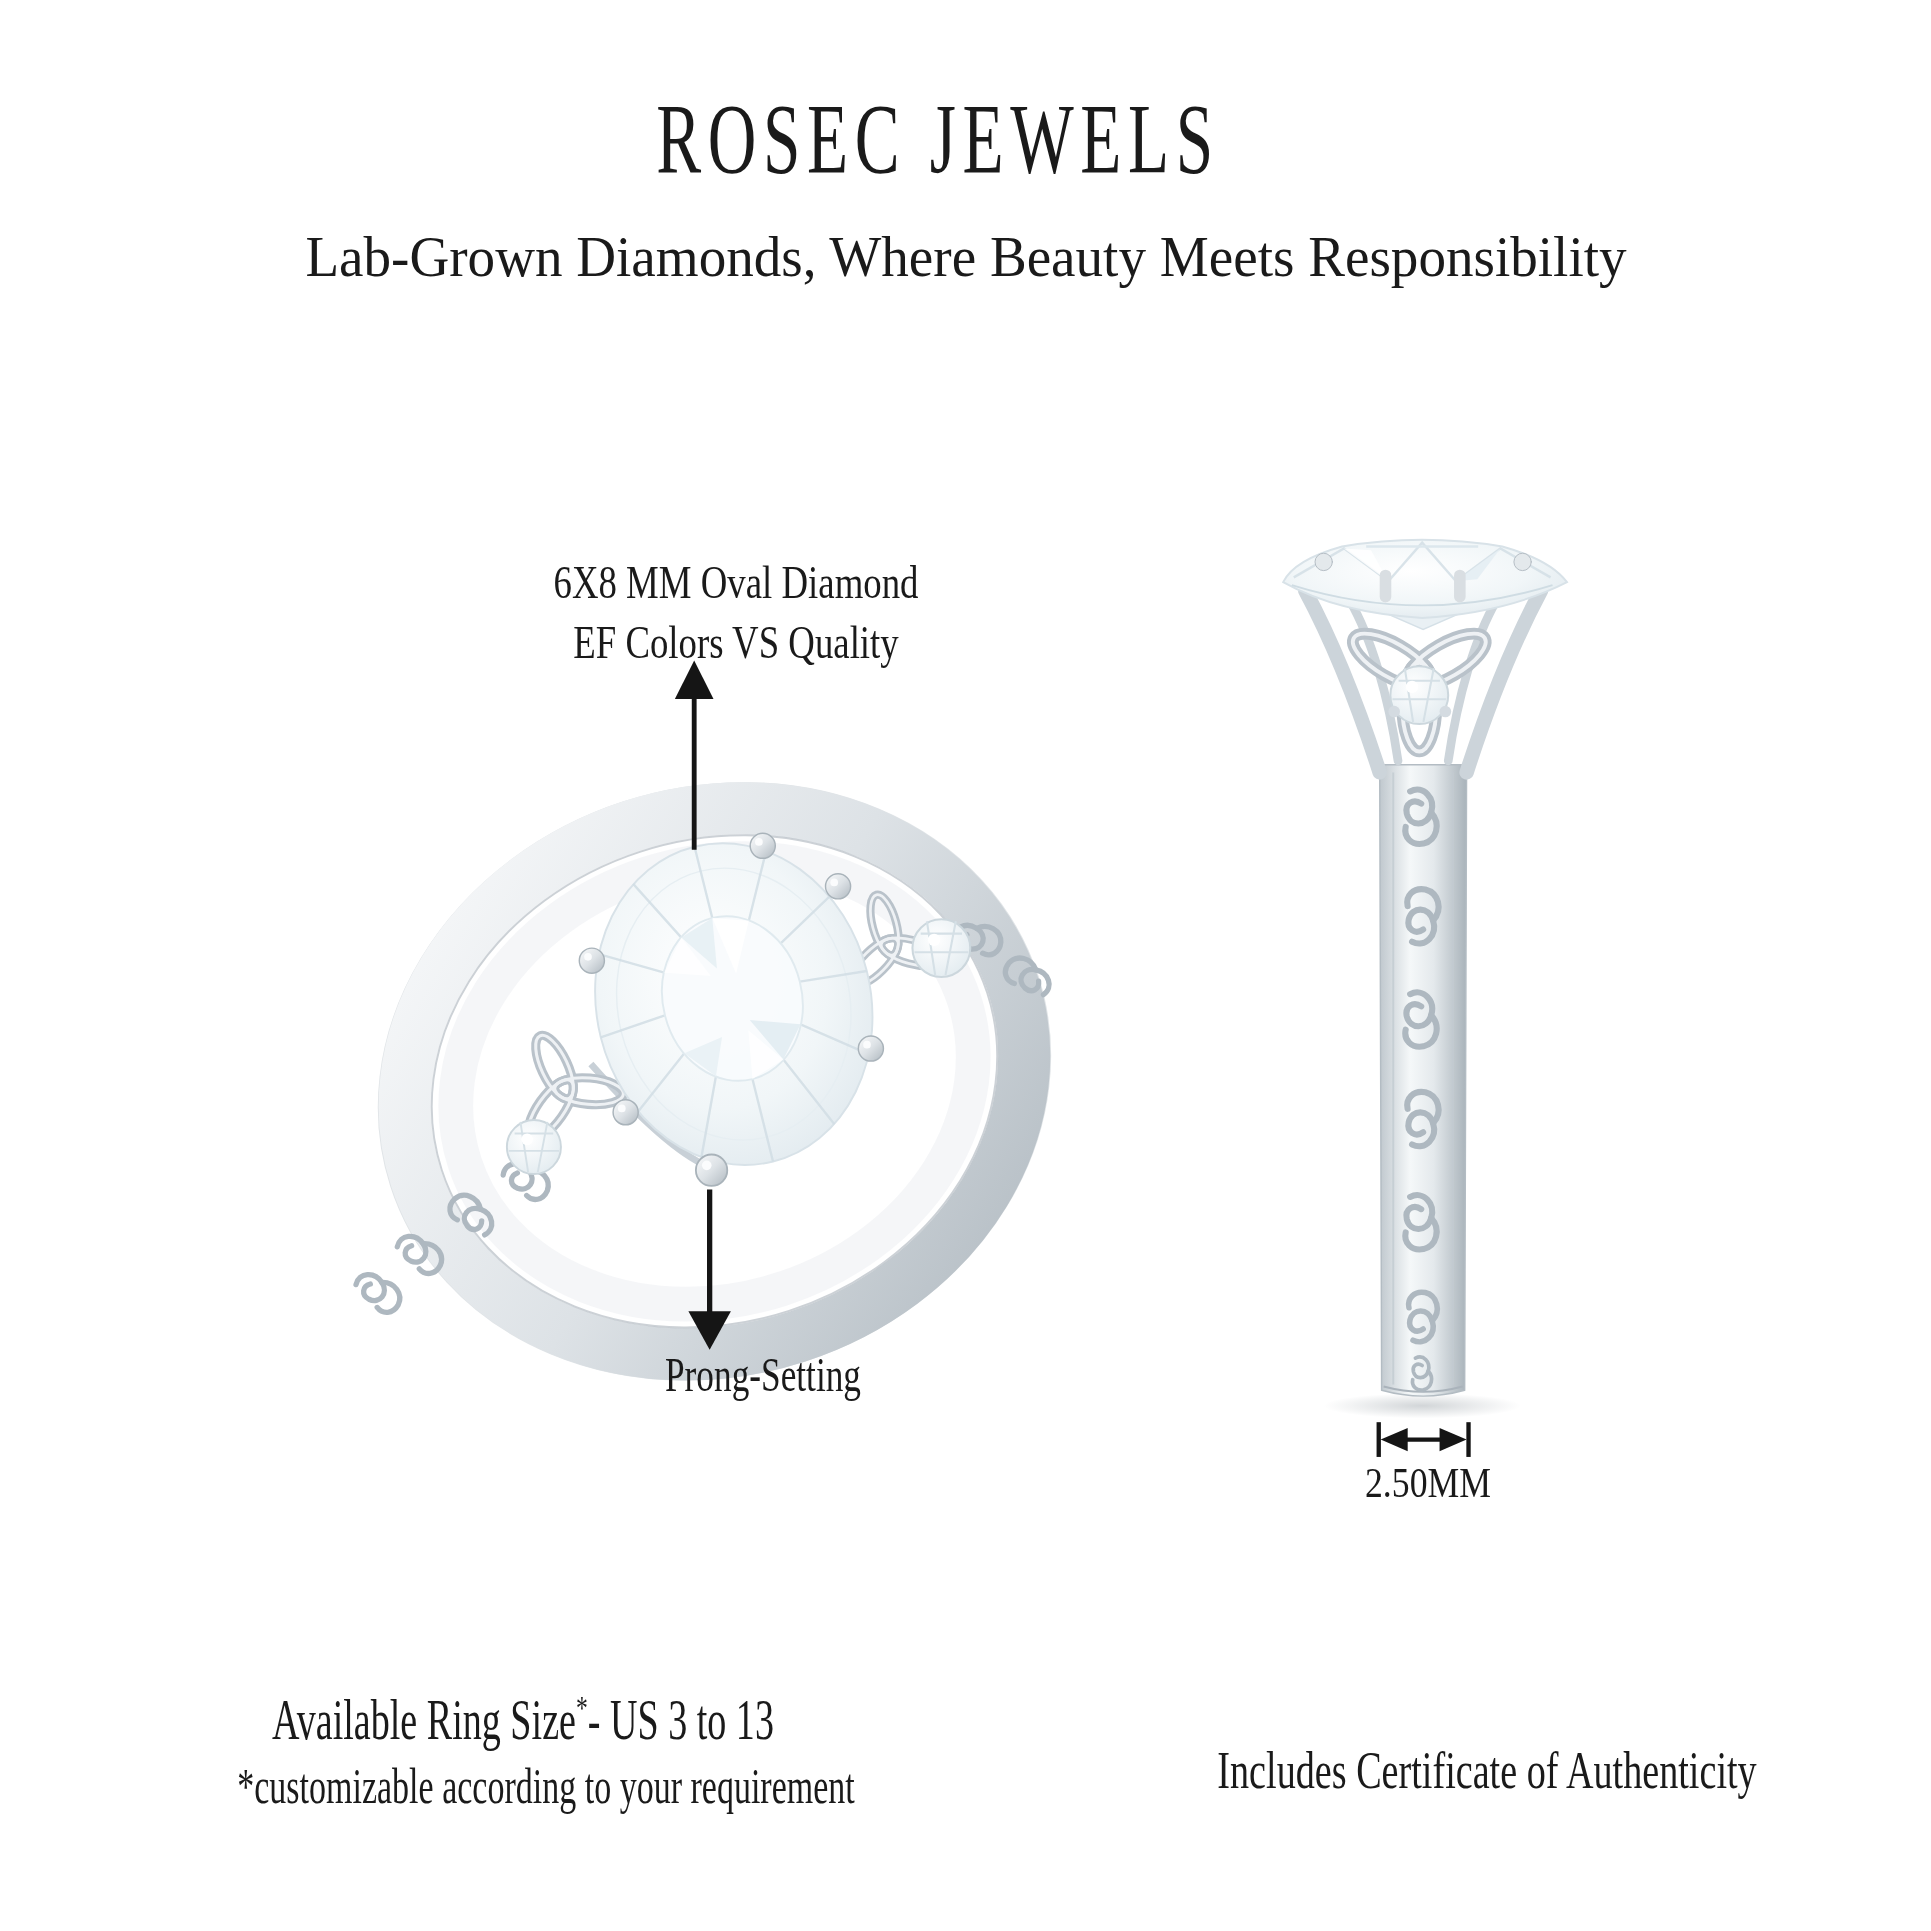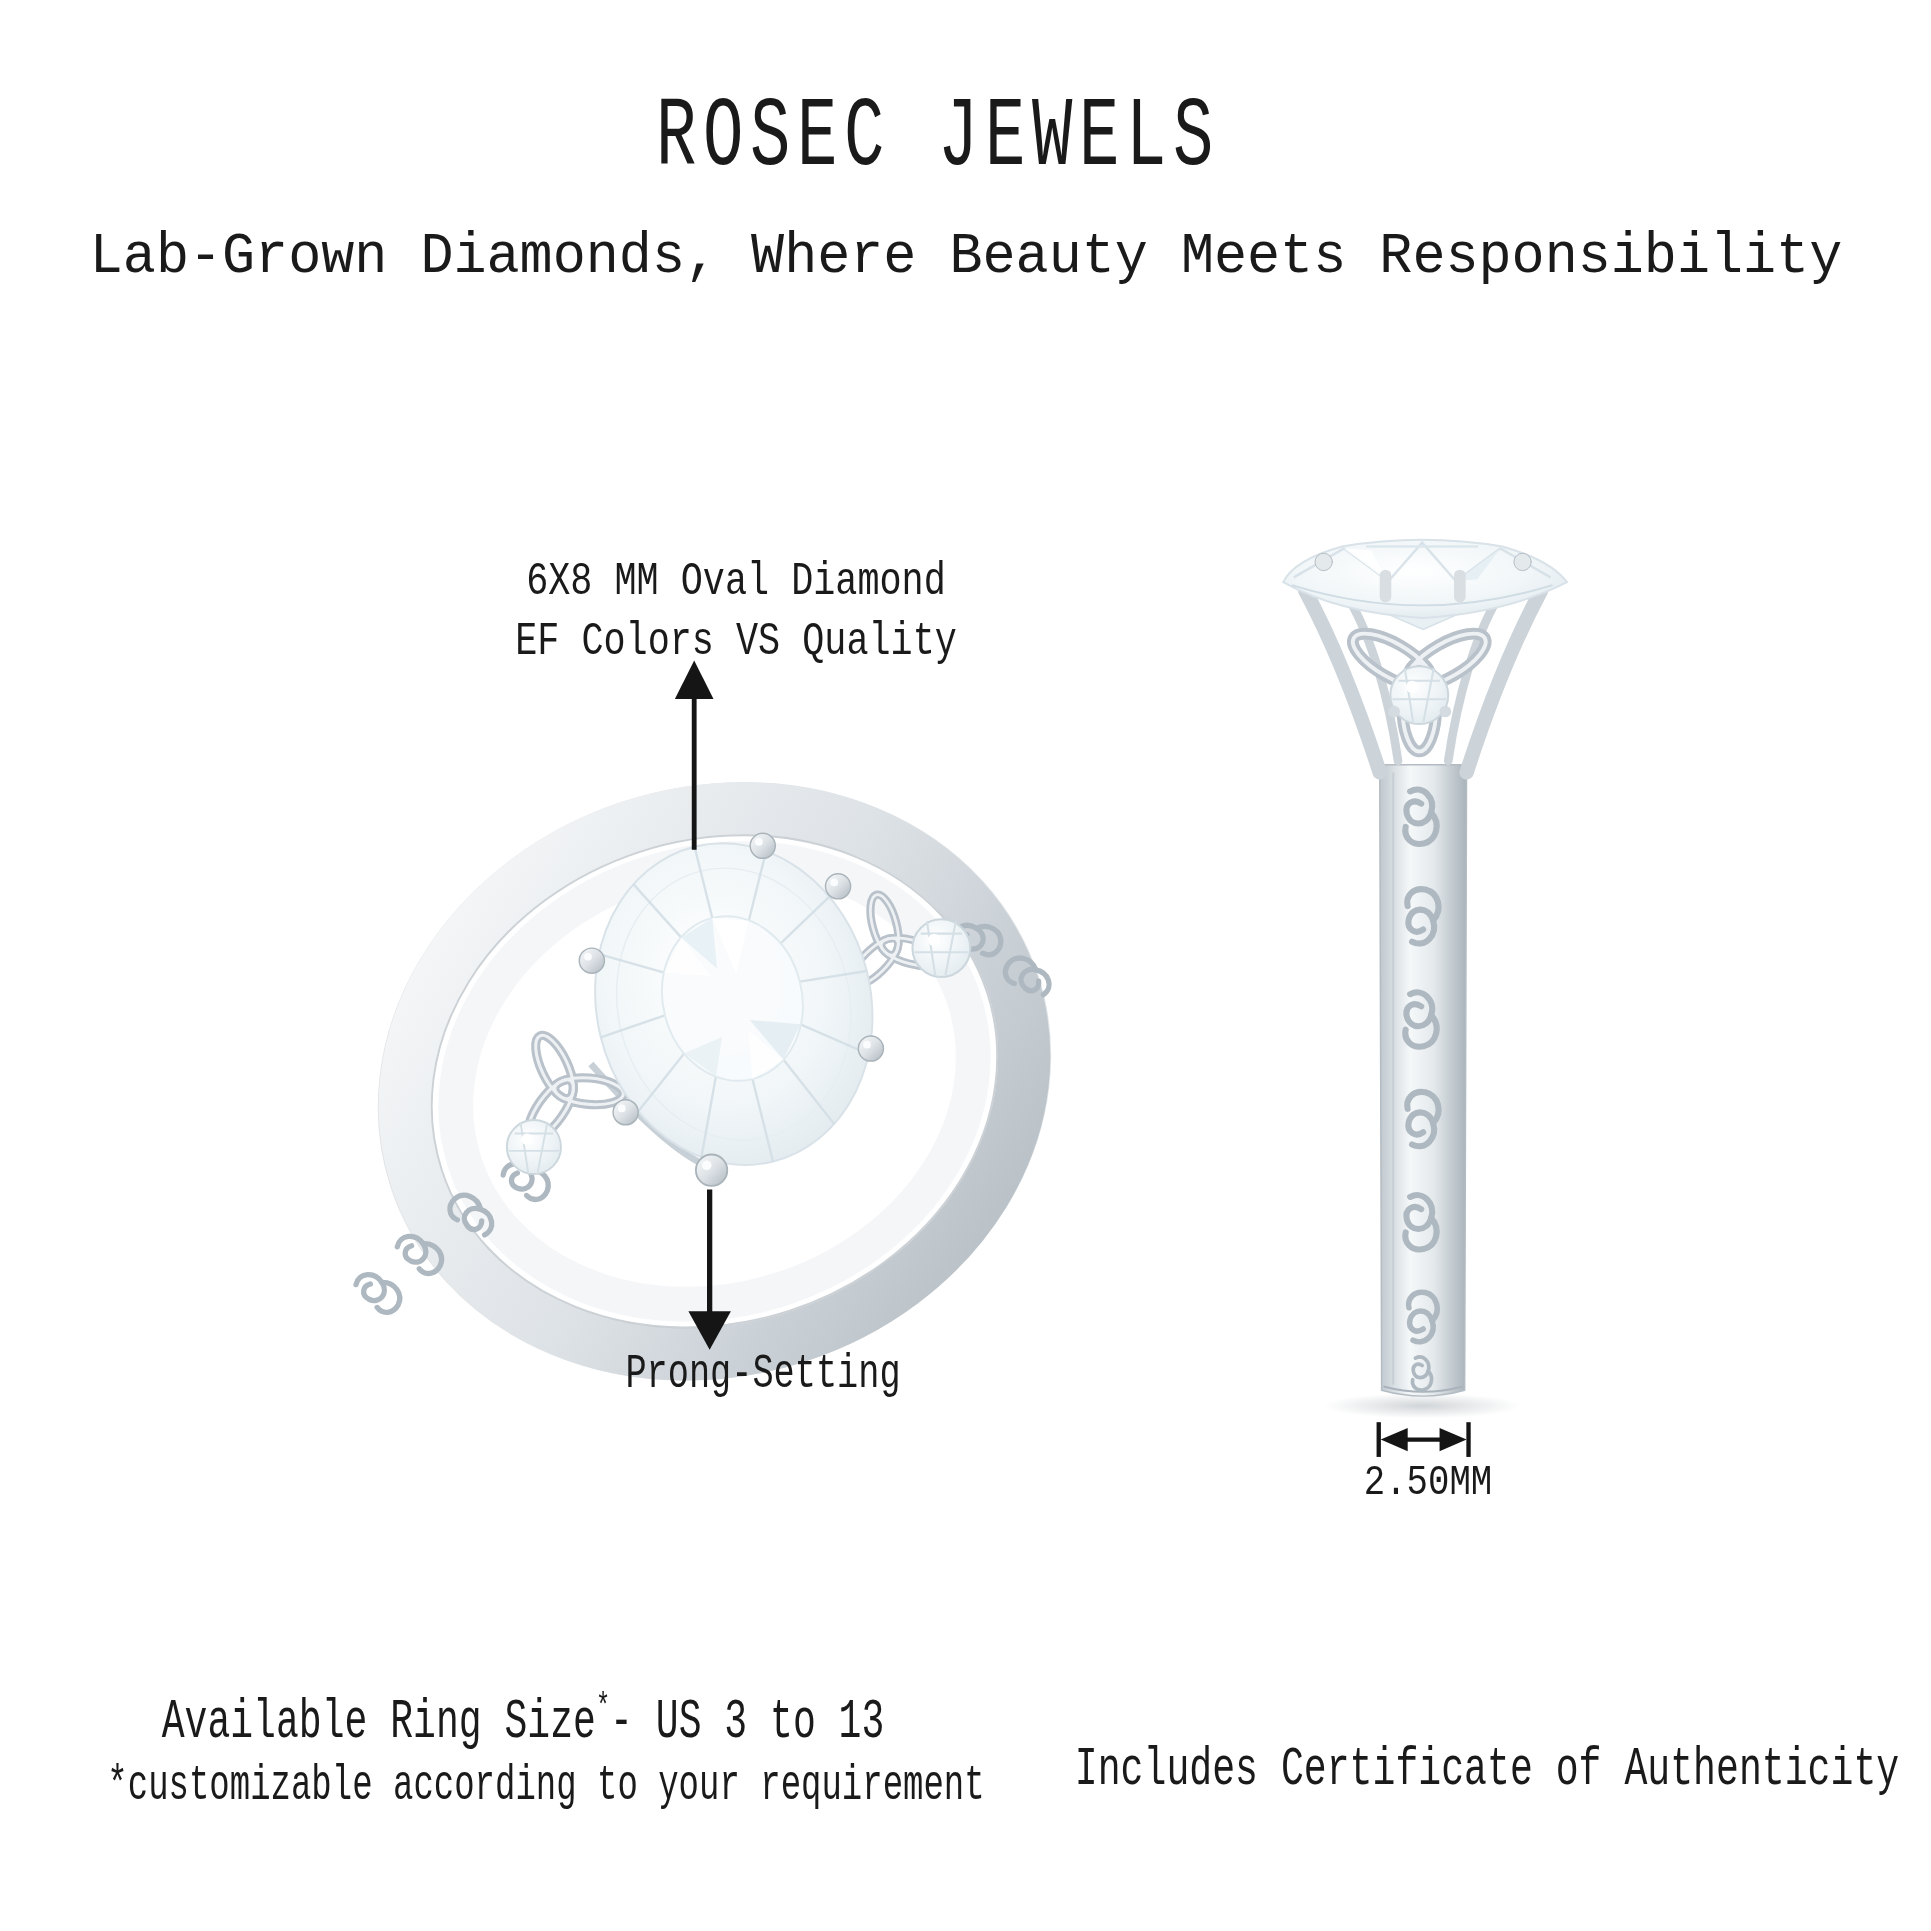--- a/index.html
+++ b/index.html
@@ -1,20 +1,20 @@
 <!DOCTYPE html>
 <html><head>
 <meta charset="utf-8">
 <style>
   html,body{margin:0;padding:0;background:#ffffff;}
   .canvas{
     position:relative;
     width:1931px;height:1931px;
     background:#ffffff;
-    font-family:Liberation Mono, monospace;
+    font-family:Liberation Serif, serif;
     color:#1a1a1a;
     overflow:hidden;
     border-radius:32px;
   }
   svg.scene{position:absolute;left:0;top:0;width:1931px;height:1931px;}
   .txt{
     position:absolute;
     white-space:nowrap;
     transform-origin:top center;
     color:#1a1a1a;

